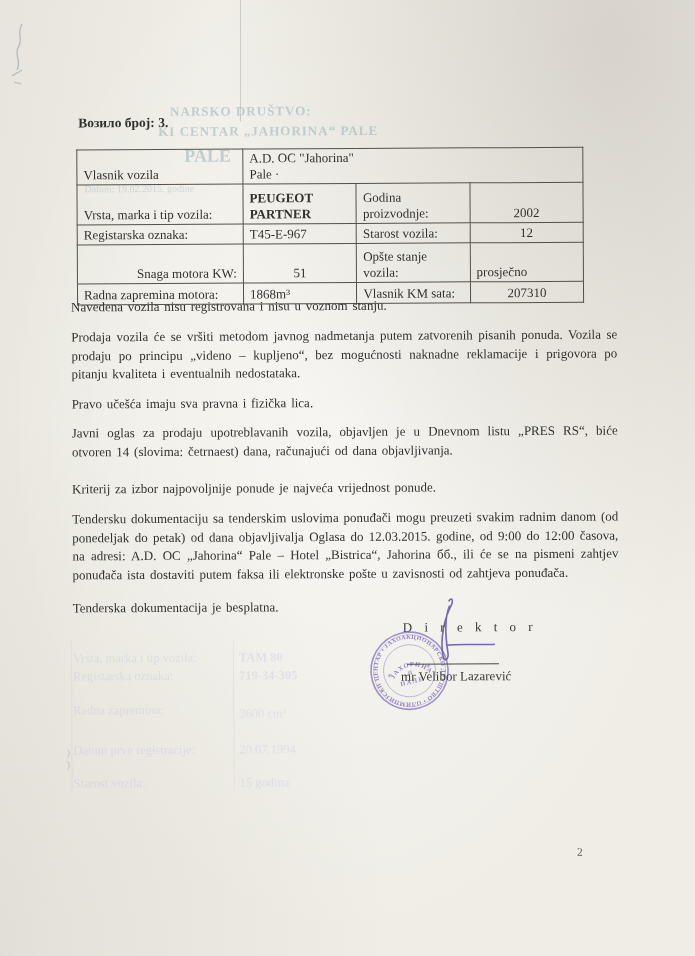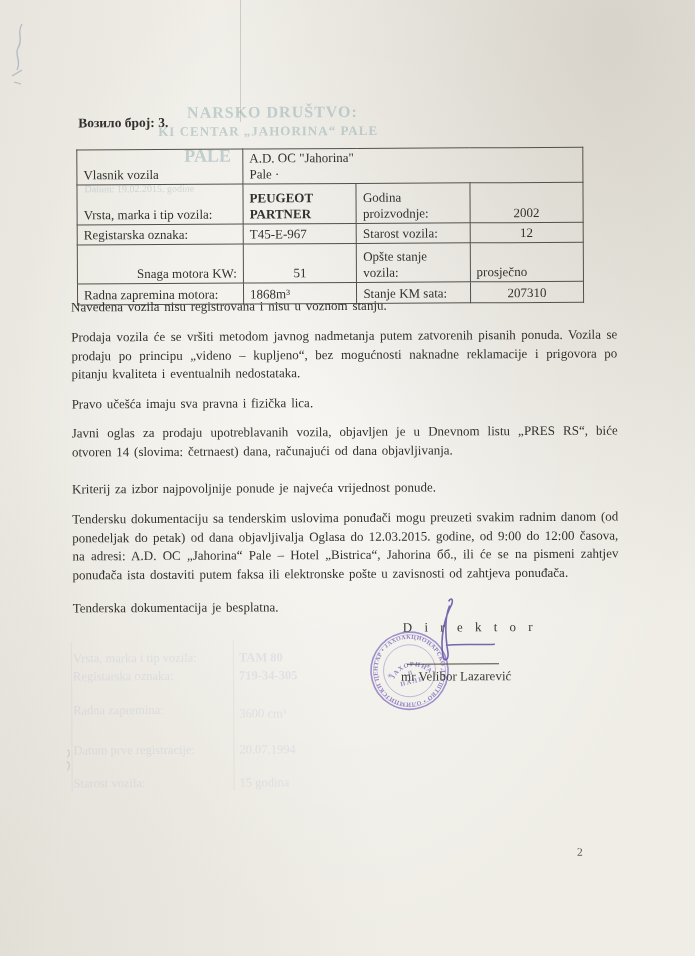--- a/index.html
+++ b/index.html
@@ -42,21 +42,21 @@
 
 <div class="page">
   <div class="crease"></div>
 
   <svg class="abs" style="left:6px;top:18px;" width="40" height="75" viewBox="0 0 40 75">
     <path d="M16,6 C10,16 18,20 12,30 C8,38 16,42 11,52 M6,58 l10,-6 M8,64 l7,2" fill="none" stroke="#98a2b4" stroke-width="1.3" opacity="0.65"></path>
   </svg>
 
   <div class="content">
 
-    <div class="abs ghost" style="left:189px;top:103px;font-size:16px;letter-spacing:1px;">NARSKO DRUŠTVO:</div>
+    <div class="abs ghost" style="left:172px;top:103px;font-size:13px;letter-spacing:1px;">NARSKO DRUŠTVO:</div>
     <div class="abs ghost" style="left:160px;top:123px;font-size:13px;letter-spacing:1px;">KI CENTAR „JAHORINA“ PALE</div>
     <div class="abs ghost" style="left:186px;top:145px;font-size:18px;">PALE</div>
     <div class="abs ghost" style="left:86px;top:182px;font-size:10px;font-weight:normal;opacity:.3;">Datum: 19.02.2015. godine</div>
 
     <div class="abs ghost2" style="left:72px;top:650px;font-size:12.5px;">Vrsta, marka i tip vozila:</div>
     <div class="abs ghost2" style="left:238px;top:650px;font-size:12.5px;font-weight:bold;">TAM 80</div>
     <div class="abs ghost2" style="left:72px;top:668px;font-size:12.5px;">Registarska oznaka:</div>
     <div class="abs ghost2" style="left:238px;top:668px;font-size:12.5px;font-weight:bold;">719-34-305</div>
     <div class="abs ghost2" style="left:72px;top:702px;font-size:12.5px;">Radna zapremina:</div>
     <div class="abs ghost2" style="left:238px;top:706px;font-size:12.5px;">3600 cm³</div>
@@ -101,21 +101,21 @@
         <td class="c2 num">51</td>
         <td class="c3">
           <span class="cellline">Opšte stanje</span>
           <span class="cellline">vozila:</span>
         </td>
         <td class="c4">prosječno</td>
       </tr>
       <tr>
         <td class="c1" style="height:17px;">Radna zapremina motora:</td>
         <td class="c2">1868m³</td>
-        <td class="c3">Stanje KM sata:</td>
+        <td class="c3">Vlasnik KM sata:</td>
         <td class="c4 num">207310</td>
       </tr>
     </tbody>
       </table>
 
     <div class="abs para nj" style="top:297px;">Navedena vozila nisu registrovana i nisu u voznom stanju.</div>
     <div class="abs para" style="top:327px;">Prodaja vozila će se vršiti metodom javnog nadmetanja putem zatvorenih pisanih ponuda. Vozila se prodaju po principu „videno – kupljeno“, bez mogućnosti naknadne reklamacije i prigovora po pitanju kvaliteta i eventualnih nedostataka.</div>
     <div class="abs para nj" style="top:394px;">Pravo učešća imaju sva pravna i fizička lica.</div>
     <div class="abs para" style="top:423px;">Javni oglas za prodaju upotreblavanih vozila, objavljen je u Dnevnom listu „PRES RS“, biće otvoren 14 (slovima: četrnaest) dana, računajući od dana objavljivanja.</div>
     <div class="abs para nj" style="top:479px;">Kriterij za izbor najpovoljnije ponude je najveća vrijednost ponude.</div>

